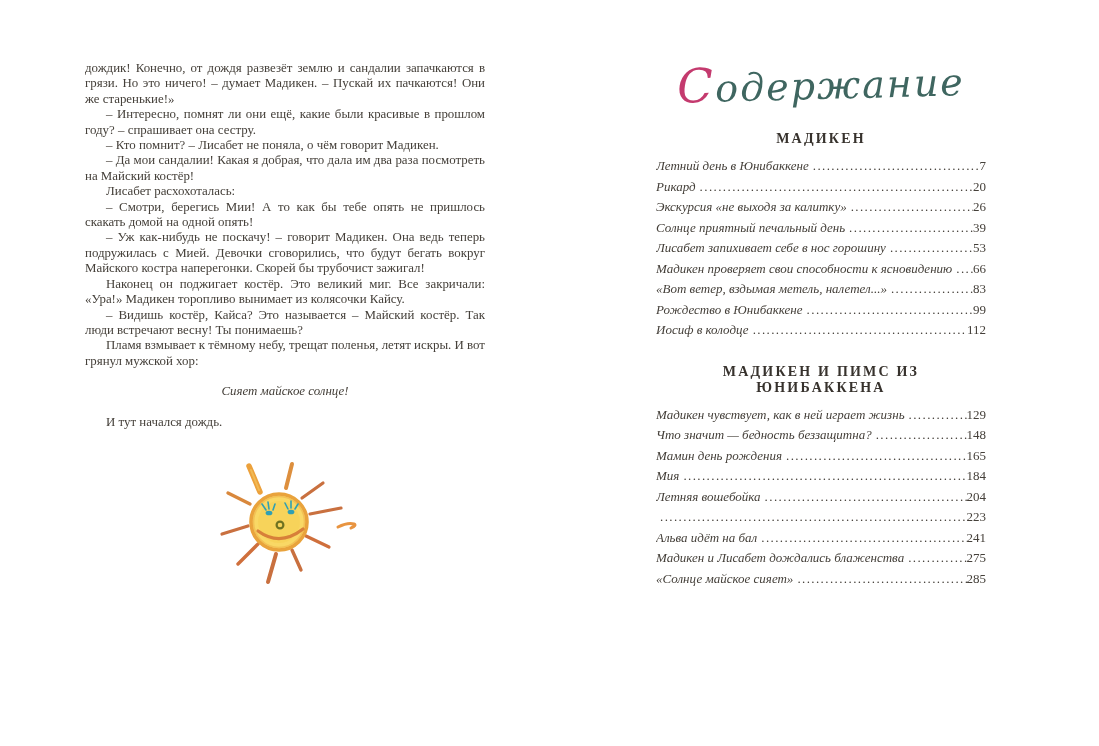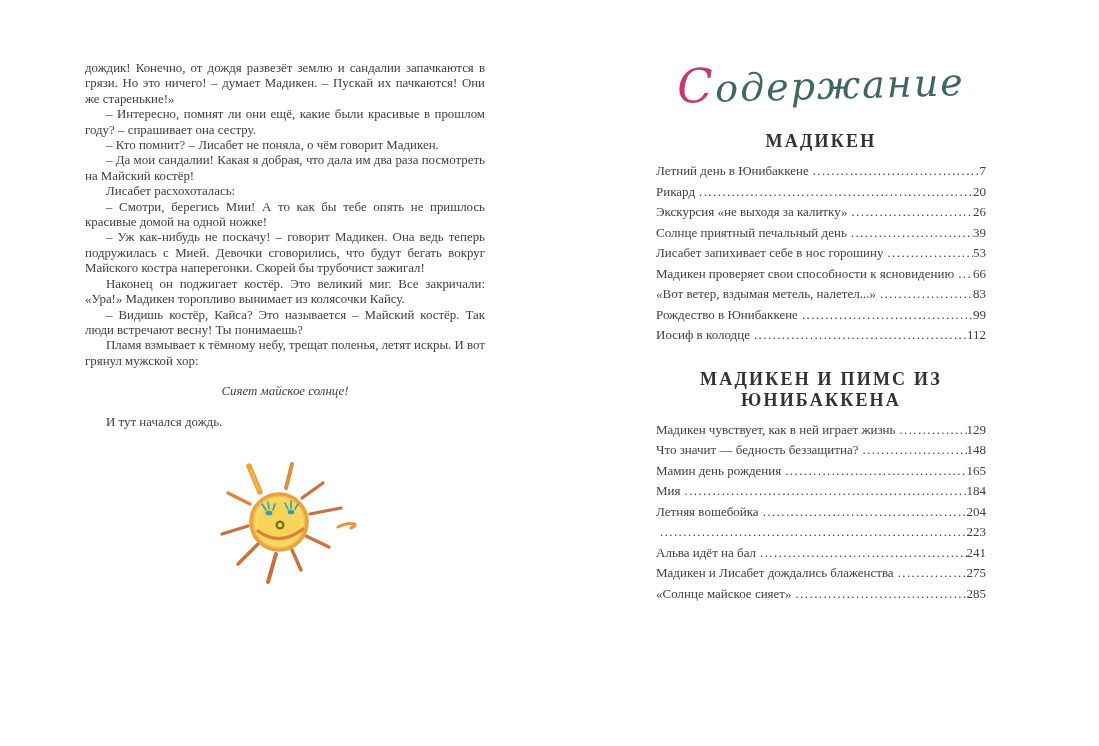--- a/index.html
+++ b/index.html
@@ -29,44 +29,44 @@
   .toc { position:absolute; left:656px; top:56px; width:330px; }
   .toc-title {
     text-align:center; height:60px; line-height:54px;
     font-family:"DejaVu Serif", serif; font-style:italic;
     font-size:38px; letter-spacing:2px; color:#3f6660;
     transform:rotate(-1.5deg);
   }
   .toc-title .initial { color:#c43a6e; font-size:47px; }
   .toc-heading {
     margin:15px 0 0 0; text-align:center;
-    font-weight:bold; font-size:18px; letter-spacing:2.2px;
+    font-weight:bold; font-size:14px; letter-spacing:2.2px;
     color:#37322d;
   }
   .toc-heading.second { margin-top:23px;text-align:center; }
   .toc-list { margin-top:9px; }
   .toc-row { display:flex; align-items:baseline; line-height:20.5px; font-size:13px; }
-  .toc-row .t { white-space:nowrap; flex:0 1 auto; overflow:hidden; }
+  .toc-row .t { white-space:nowrap; flex:0 1 auto; overflow:hidden;font-style:italic; }
   .toc-row .leader { flex:1 1 10px; min-width:8px; overflow:hidden; white-space:nowrap; padding:0 3px 0 4px; }
   .toc-row .leader::after {
     content:"........................................................................................................................";
     letter-spacing:1.4px; color:#45403a;
   }
   .toc-row .num { white-space:nowrap; flex:0 0 auto; }
 </style>
 </head>
 <body>
 
 <div class="left-text">
   <p class="no-indent">дождик! Конечно, от дождя развезёт землю и сандалии запачкаются в грязи. Но это ничего! – думает Мадикен. – Пускай их пачкаются! Они же старенькие!»</p>
   <p>– Интересно, помнят ли они ещё, какие были красивые в прошлом году? – спрашивает она сестру.</p>
   <p>– Кто помнит? – Лисабет не поняла, о чём говорит Мадикен.</p>
   <p>– Да мои сандалии! Какая я добрая, что дала им два раза посмотреть на Майский костёр!</p>
   <p>Лисабет расхохоталась:</p>
-  <p>– Смотри, берегись Мии! А то как бы тебе опять не пришлось красивые домой на одной ножке!</p>
+  <p>– Смотри, берегись Мии! А то как бы тебе опять не пришлось скакать домой на одной опять!</p>
   <p>– Уж как-нибудь не поскачу! – говорит Мадикен. Она ведь теперь подружилась с Мией. Девочки сговорились, что будут бегать вокруг Майского костра наперегонки. Скорей бы трубочист зажигал!</p>
   <p>Наконец он поджигает костёр. Это великий миг. Все закричали: «Ура!» Мадикен торопливо вынимает из колясочки Кайсу.</p>
   <p>– Видишь костёр, Кайса? Это называется – Майский костёр. Так люди встречают весну! Ты понимаешь?</p>
   <p>Пламя взмывает к тёмному небу, трещат поленья, летят искры. И вот грянул мужской хор:</p>
   <p class="verse">Сияет майское солнце!</p>
   <p class="closing">И тут начался дождь.</p>
 </div>
 
 <div class="sun-wrap">
   <svg width="166" height="152" viewBox="0 0 166 152">

